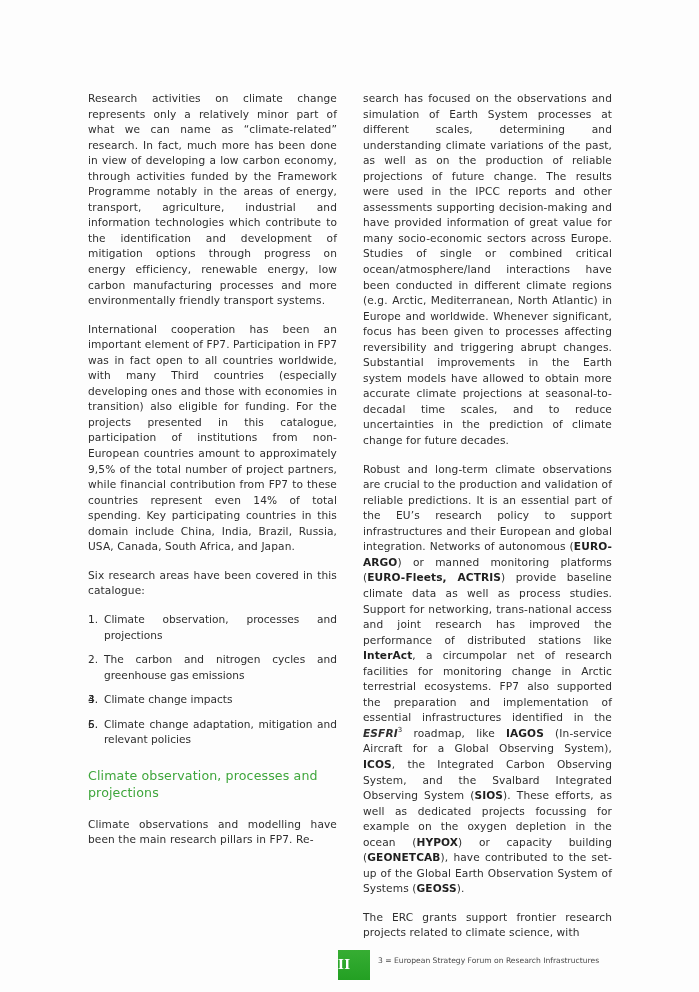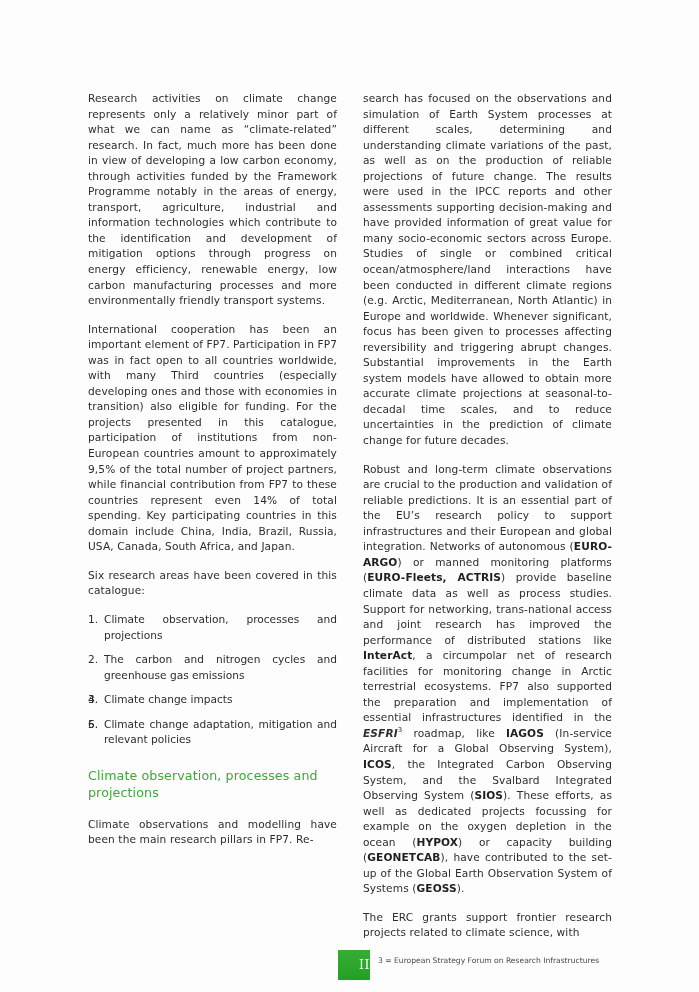--- a/index.html
+++ b/index.html
@@ -105,23 +105,24 @@
     position: absolute;
     left: 338px;
     top: 0px;
     width: 32px;
     height: 30px;
     background: #2aa62a;
     background: linear-gradient(180deg, #36ad33 0%, #23a023 100%);
     color: #ffffff;
     font-size: 12.5px;
     line-height: 30px;
-    text-align: right;
+    text-align: left;
     font-family: "DejaVu Serif", "Liberation Serif", serif;
     letter-spacing: 0.04em;
+    font-weight: bold;
   }
 
   .footnote {
     position: absolute;
     left: 378px;
     top: 5px;
     font-size: 7.6px;
     line-height: 11px;
     color: #4b4b4b;
     white-space: nowrap;

